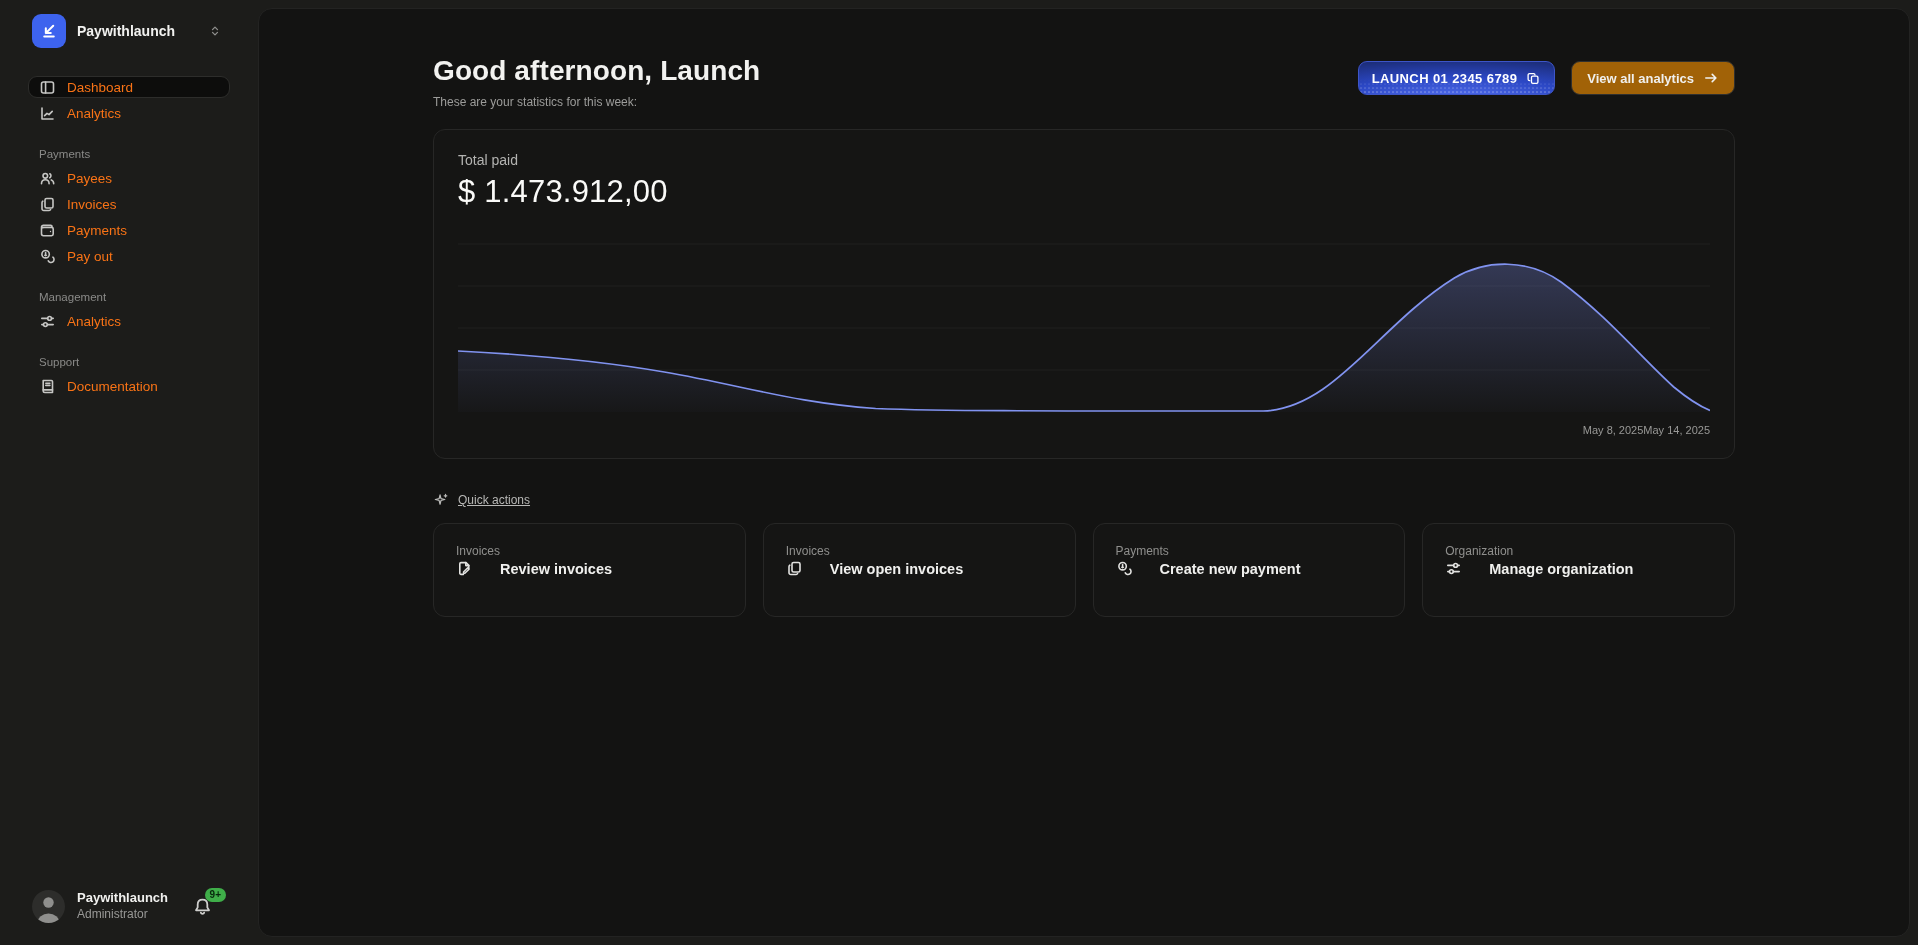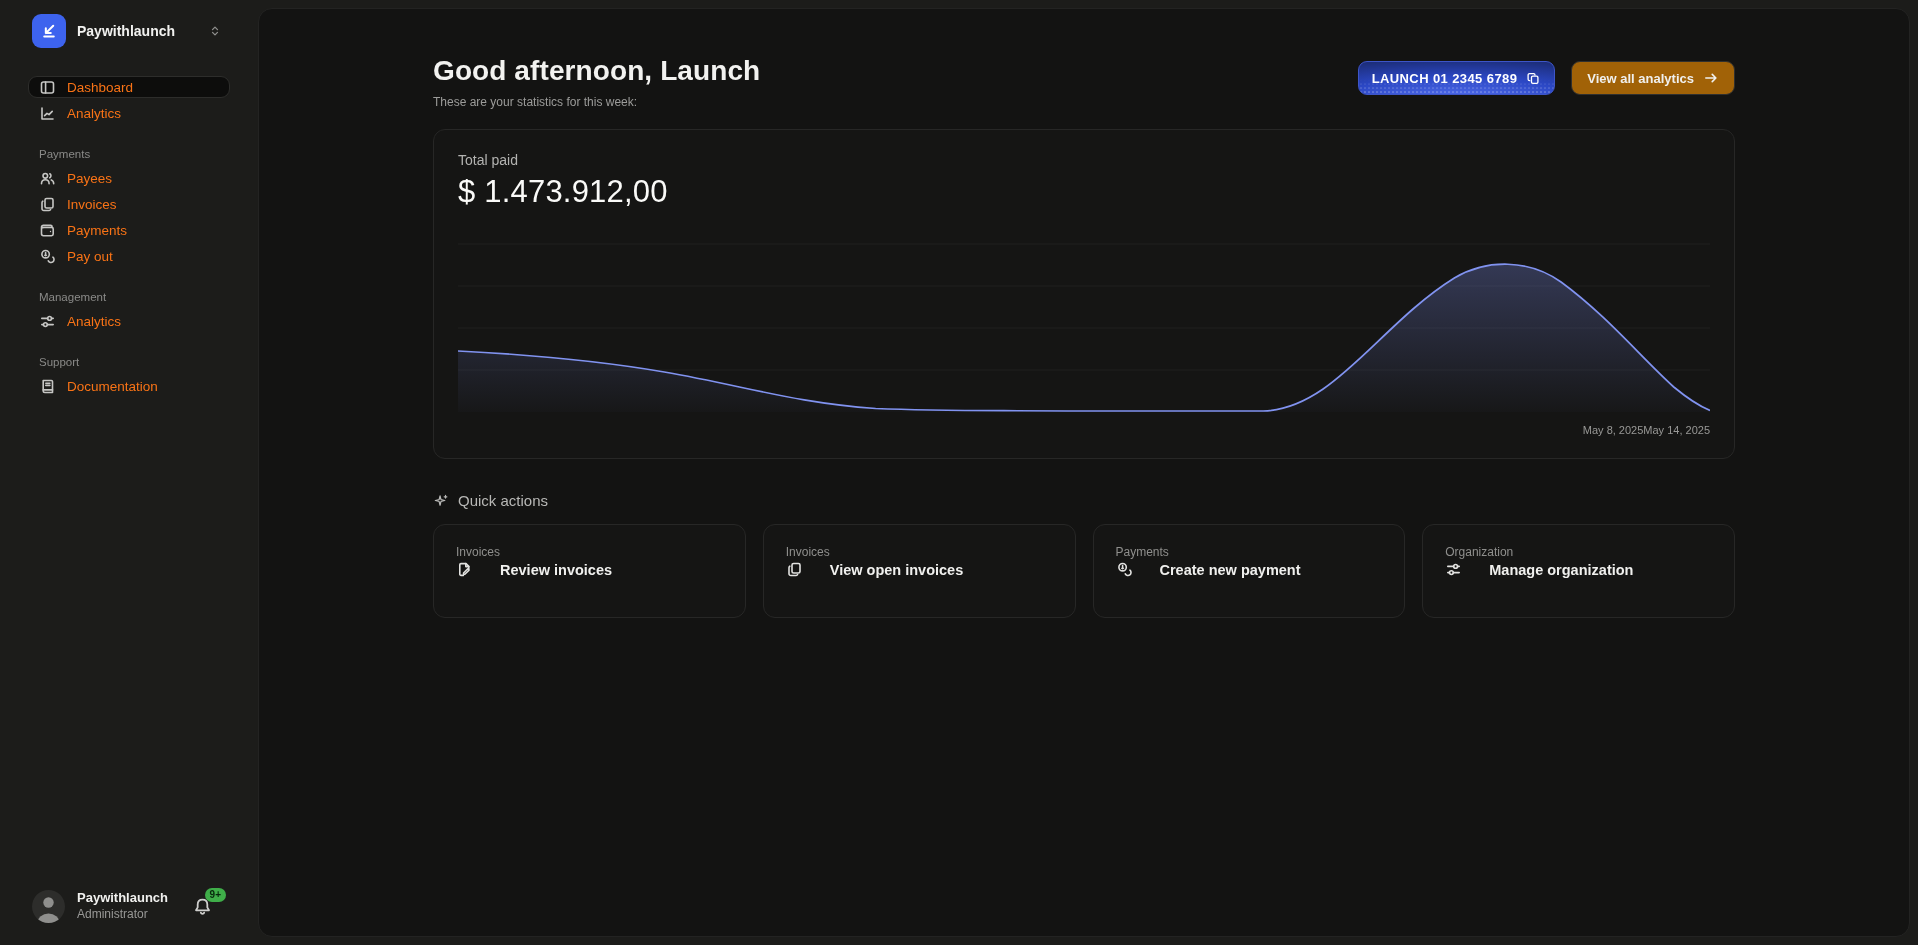--- a/index.html
+++ b/index.html
@@ -102,21 +102,21 @@
   .stats-label { font-size:14px; color:#b3b3b1; }
   .stats-amount { font-size:31px; font-weight:400; color:#fafaf8; margin-top:6px; letter-spacing:0.2px; }
   .stats-period { font-size:11.5px; color:#989896; margin-top:8px; }
   .chart-wrap { position:relative; height:182px; margin-top:20px; }
   .chart-svg { position:absolute; inset:0; width:100%; height:100%; }
   .grid-line { stroke:rgba(255,255,255,0.05); stroke-width:1; }
   .chart-dates { display:flex; justify-content:flex-end; margin-top:12px; font-size:11px; color:#989896; }
 
   
   .qa-heading { margin-top:33px; display:flex; align-items:center; gap:9px; color:#b8b8b6; }
-  .qa-title { font-size:15px; font-weight:500; }
+  .qa-title { font-size:12px; font-weight:500;text-decoration:underline; }
   .qa-grid { margin-top:15px; display:grid; grid-template-columns:repeat(4,1fr); gap:17px; }
   .qa-card {
     height:94px; border:1px solid #272726; border-radius:12px; background:#151514;
     padding:20px 22px; cursor:pointer;
   }
   .qa-category { font-size:12px; color:#8f8f8d; }
   .qa-action { margin-top:2px; display:flex; align-items:center; gap:27px; }
   .qa-action .ic-box { color:#e2e2e0; }
   .qa-label { font-size:14.5px; font-weight:700; color:#f0f0ee; }
 </style>

